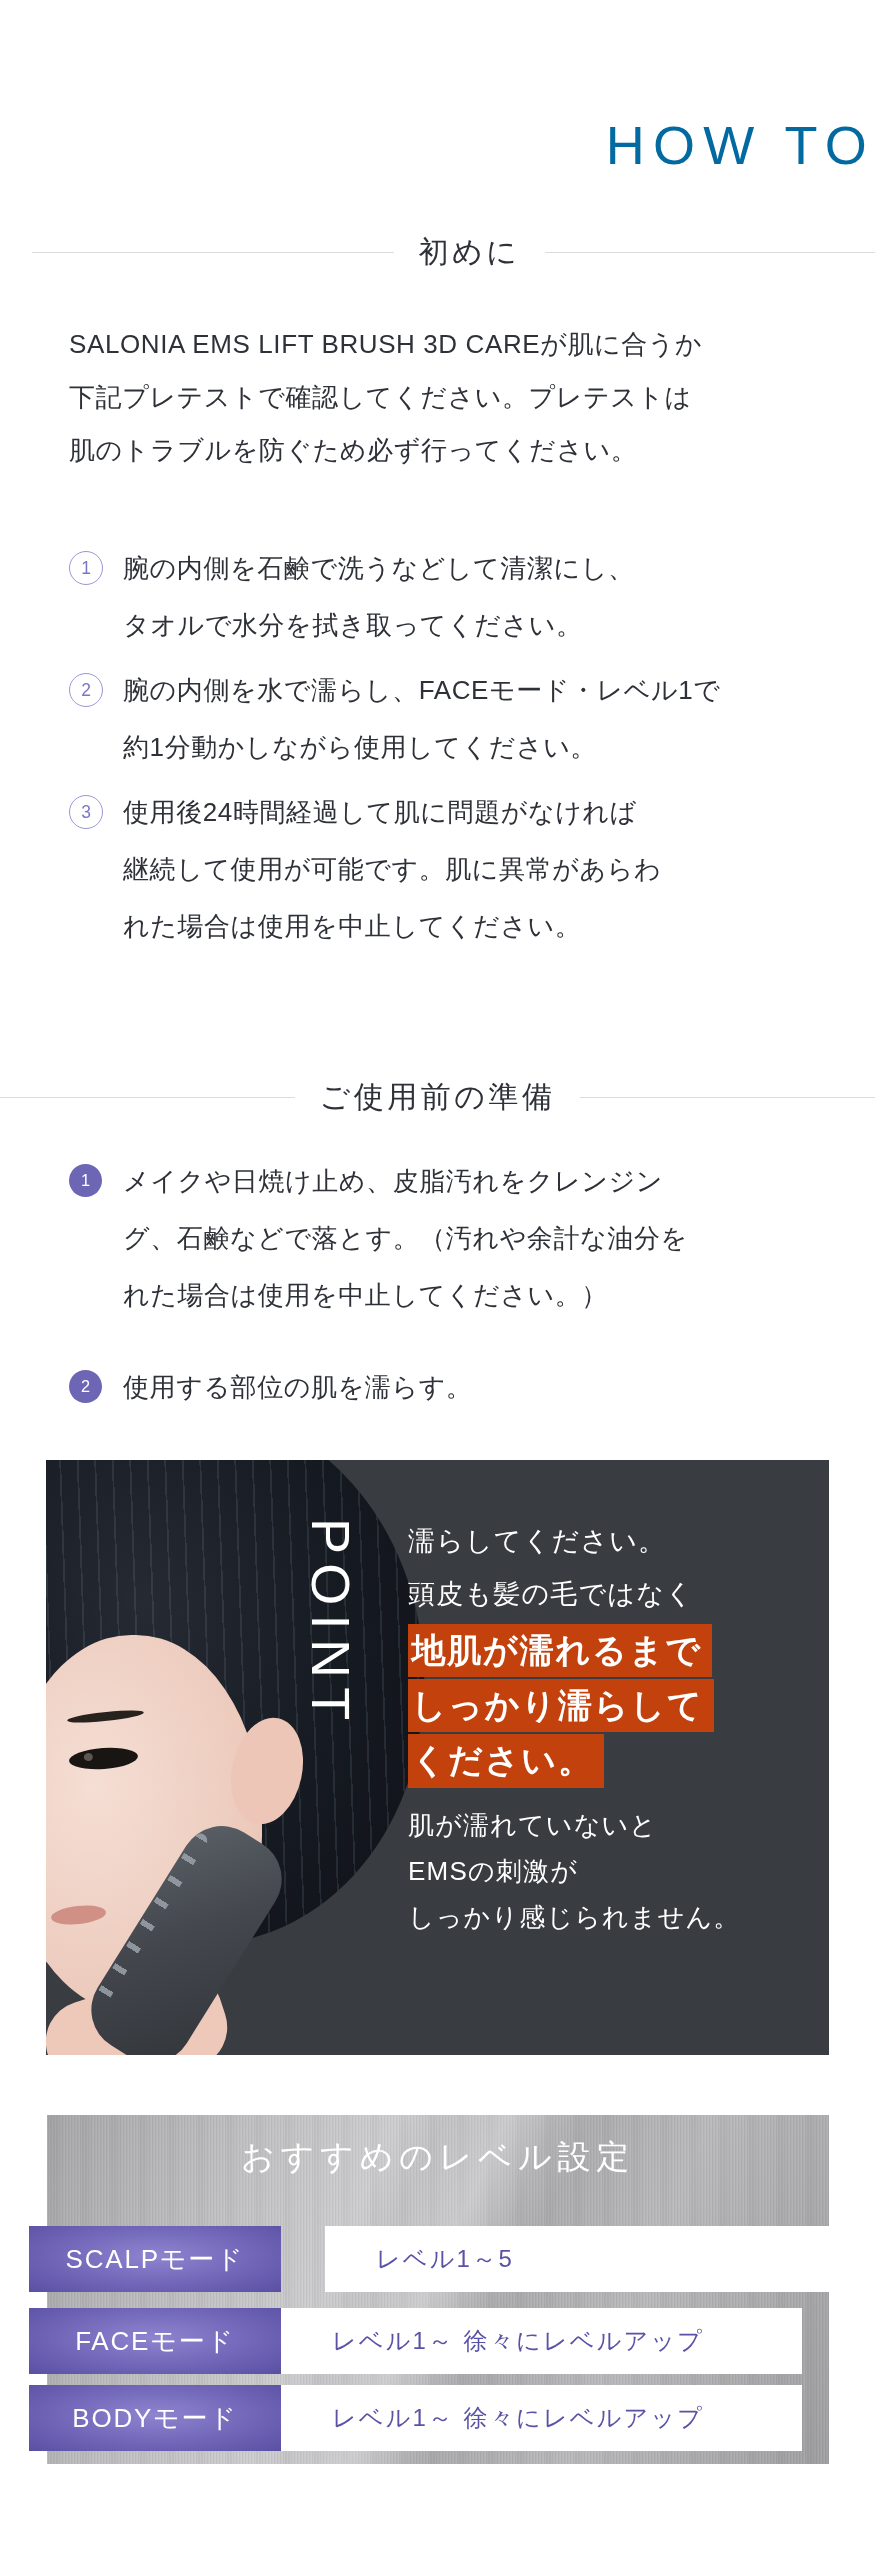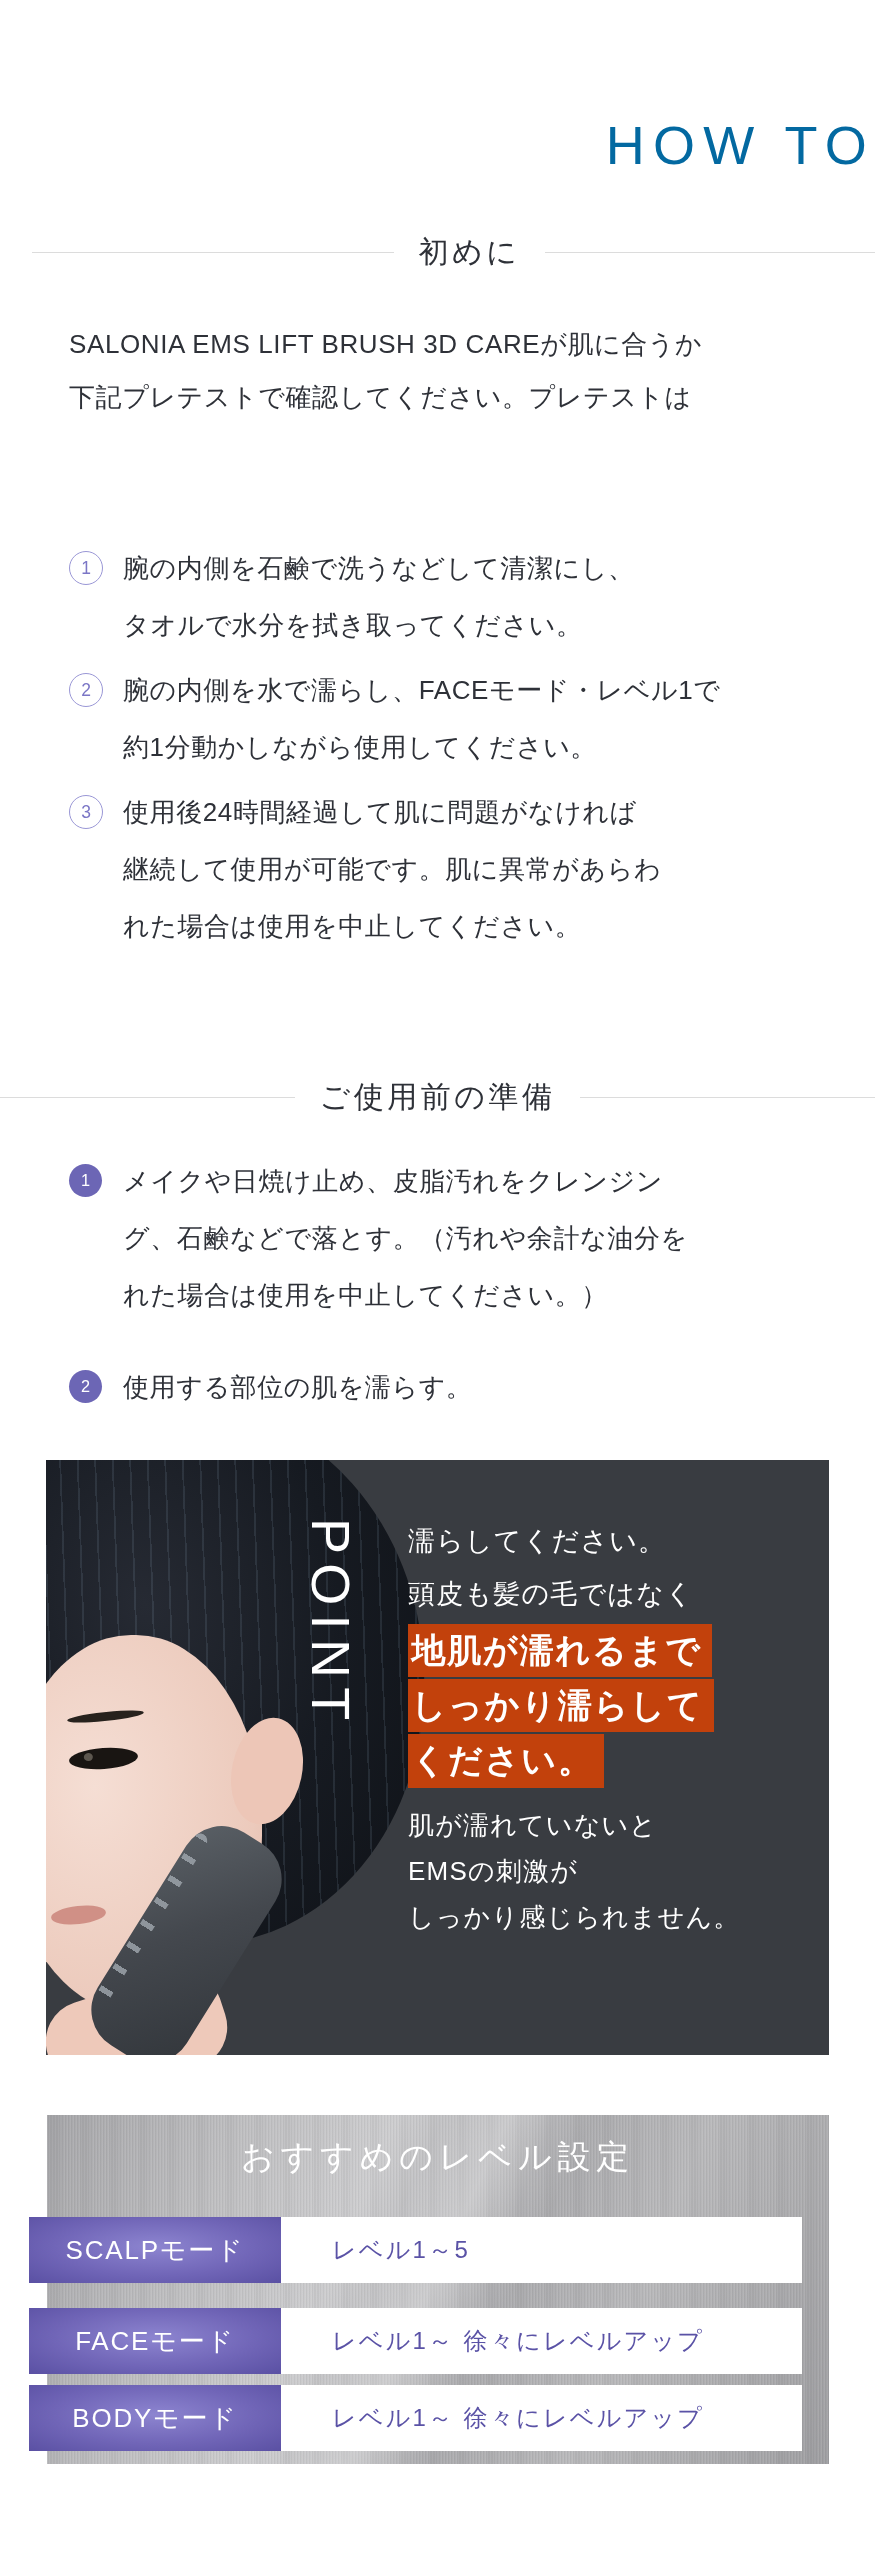--- a/index.html
+++ b/index.html
@@ -114,40 +114,41 @@
     width:252px;box-sizing:border-box;
     background:radial-gradient(ellipse at 50% 45%, #8d85d0 0%, #7166b8 55%, #5a50a3 100%);
     color:#ffffff;font-size:26px;letter-spacing:1.8px;
     display:flex;align-items:center;justify-content:center;white-space:nowrap;
   }
   .lval{
     width:521px;box-sizing:border-box;background:#ffffff;
     color:#5a52a6;font-size:24px;letter-spacing:2.3px;
     display:flex;align-items:center;padding-left:51px;white-space:nowrap;
   }
-  #lrow-0{top:102px;}
+  #lrow-0{top:111px;gap:44px;}
   #lrow-1{top:193px;}
   #lrow-2{top:270px;}
 </style>
 </head>
 <body>
 
 <div class="canvas">
 
   <h1 class="howto">HOW TO</h1>
 
   <div class="sec-header" id="h-hajimeni">
     <div class="rule"></div>
     <span class="sec-title">初めに</span>
     <div class="rule"></div>
   </div>
 
   <div class="paragraph">
     <div class="pline">SALONIA EMS LIFT BRUSH 3D CAREが肌に合うか</div>
     <div class="pline">下記プレテストで確認してください。プレテストは</div>
+    <div class="pline">肌のトラブルを防ぐため必ず行ってください。</div>
   </div>
 
   <div class="steps" id="pretest">
     <div class="step">
       <div class="badge outline">1</div>
       <div class="lines">
         <div class="sline">腕の内側を石鹸で洗うなどして清潔にし、</div>
         <div class="sline">タオルで水分を拭き取ってください。</div>
       </div>
     </div>

